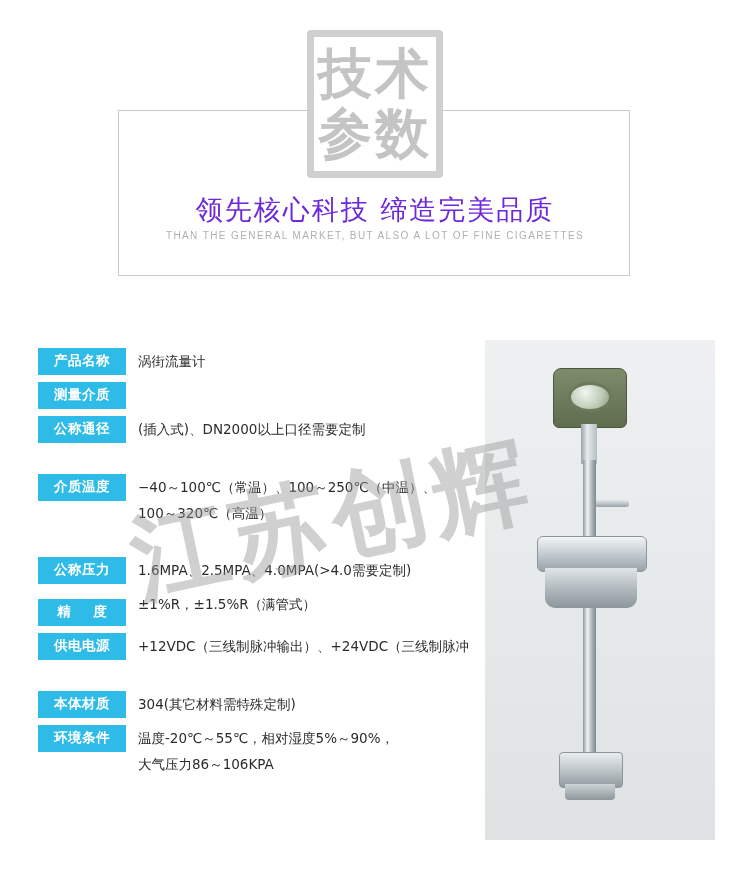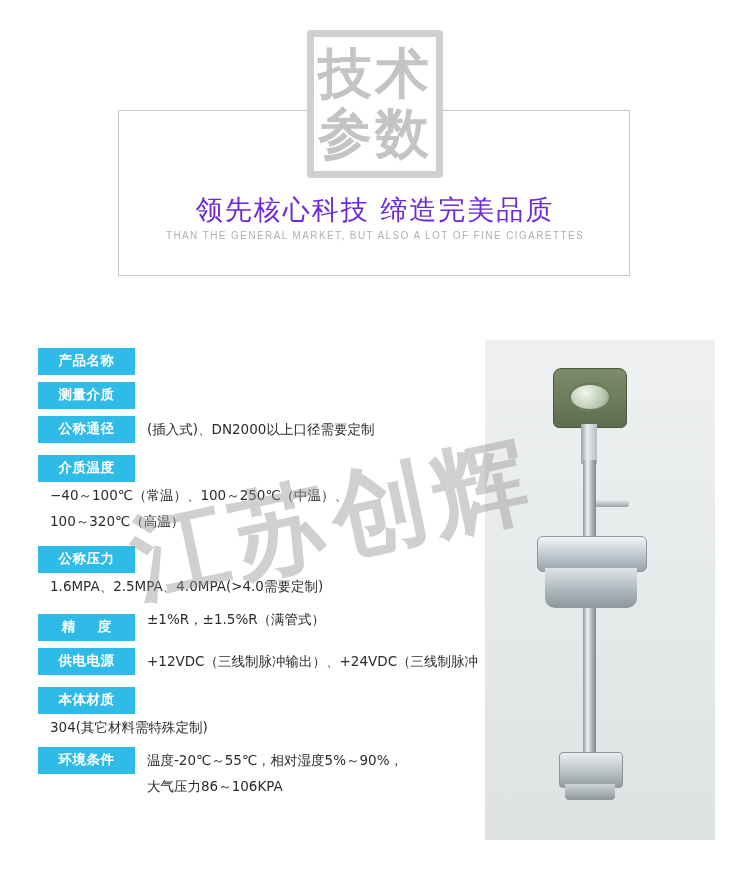--- a/index.html
+++ b/index.html
@@ -81,24 +81,24 @@
     position: absolute;
     left: 38px;
     top: 348px;
     width: 420px;
   }
   .spec-row {
     display: flex;
     align-items: flex-start;
     margin-bottom: 7px;
   }
-  .spec-row.gap-top { margin-top: 12px; flex-direction: column; }
+  .spec-row.gap-top { margin-top: 31px; }
   .spec-label {
     flex: 0 0 auto;
-    width: 97px;
+    width: 88px;
     background: #2ebbe8;
     color: #ffffff;
     font-size: 13.5px;
     font-weight: bold;
     text-align: center;
     padding: 4px 0 5px 0;
     letter-spacing: 0.5px;
     font-family: "DejaVu Sans", sans-serif;
     box-sizing: border-box;
   }
@@ -239,20 +239,23 @@
     <div class="badge-line l2">参数</div>
   </div>
   <div class="header-title">领先核心科技  缔造完美品质</div>
   <div class="header-sub">THAN THE GENERAL MARKET, BUT ALSO A LOT OF FINE CIGARETTES</div>
 </div>
 
 <div class="specs">
 
   <div class="spec-row">
     <div class="spec-label">产品名称</div>
+    <div class="spec-value">
+      <div>涡街流量计</div>
+    </div>
   </div>
 
   <div class="spec-row">
     <div class="spec-label">测量介质</div>
   </div>
 
   <div class="spec-row">
     <div class="spec-label">公称通径</div>
     <div class="spec-value">
       <div>(插入式)、DN2000以上口径需要定制</div>

